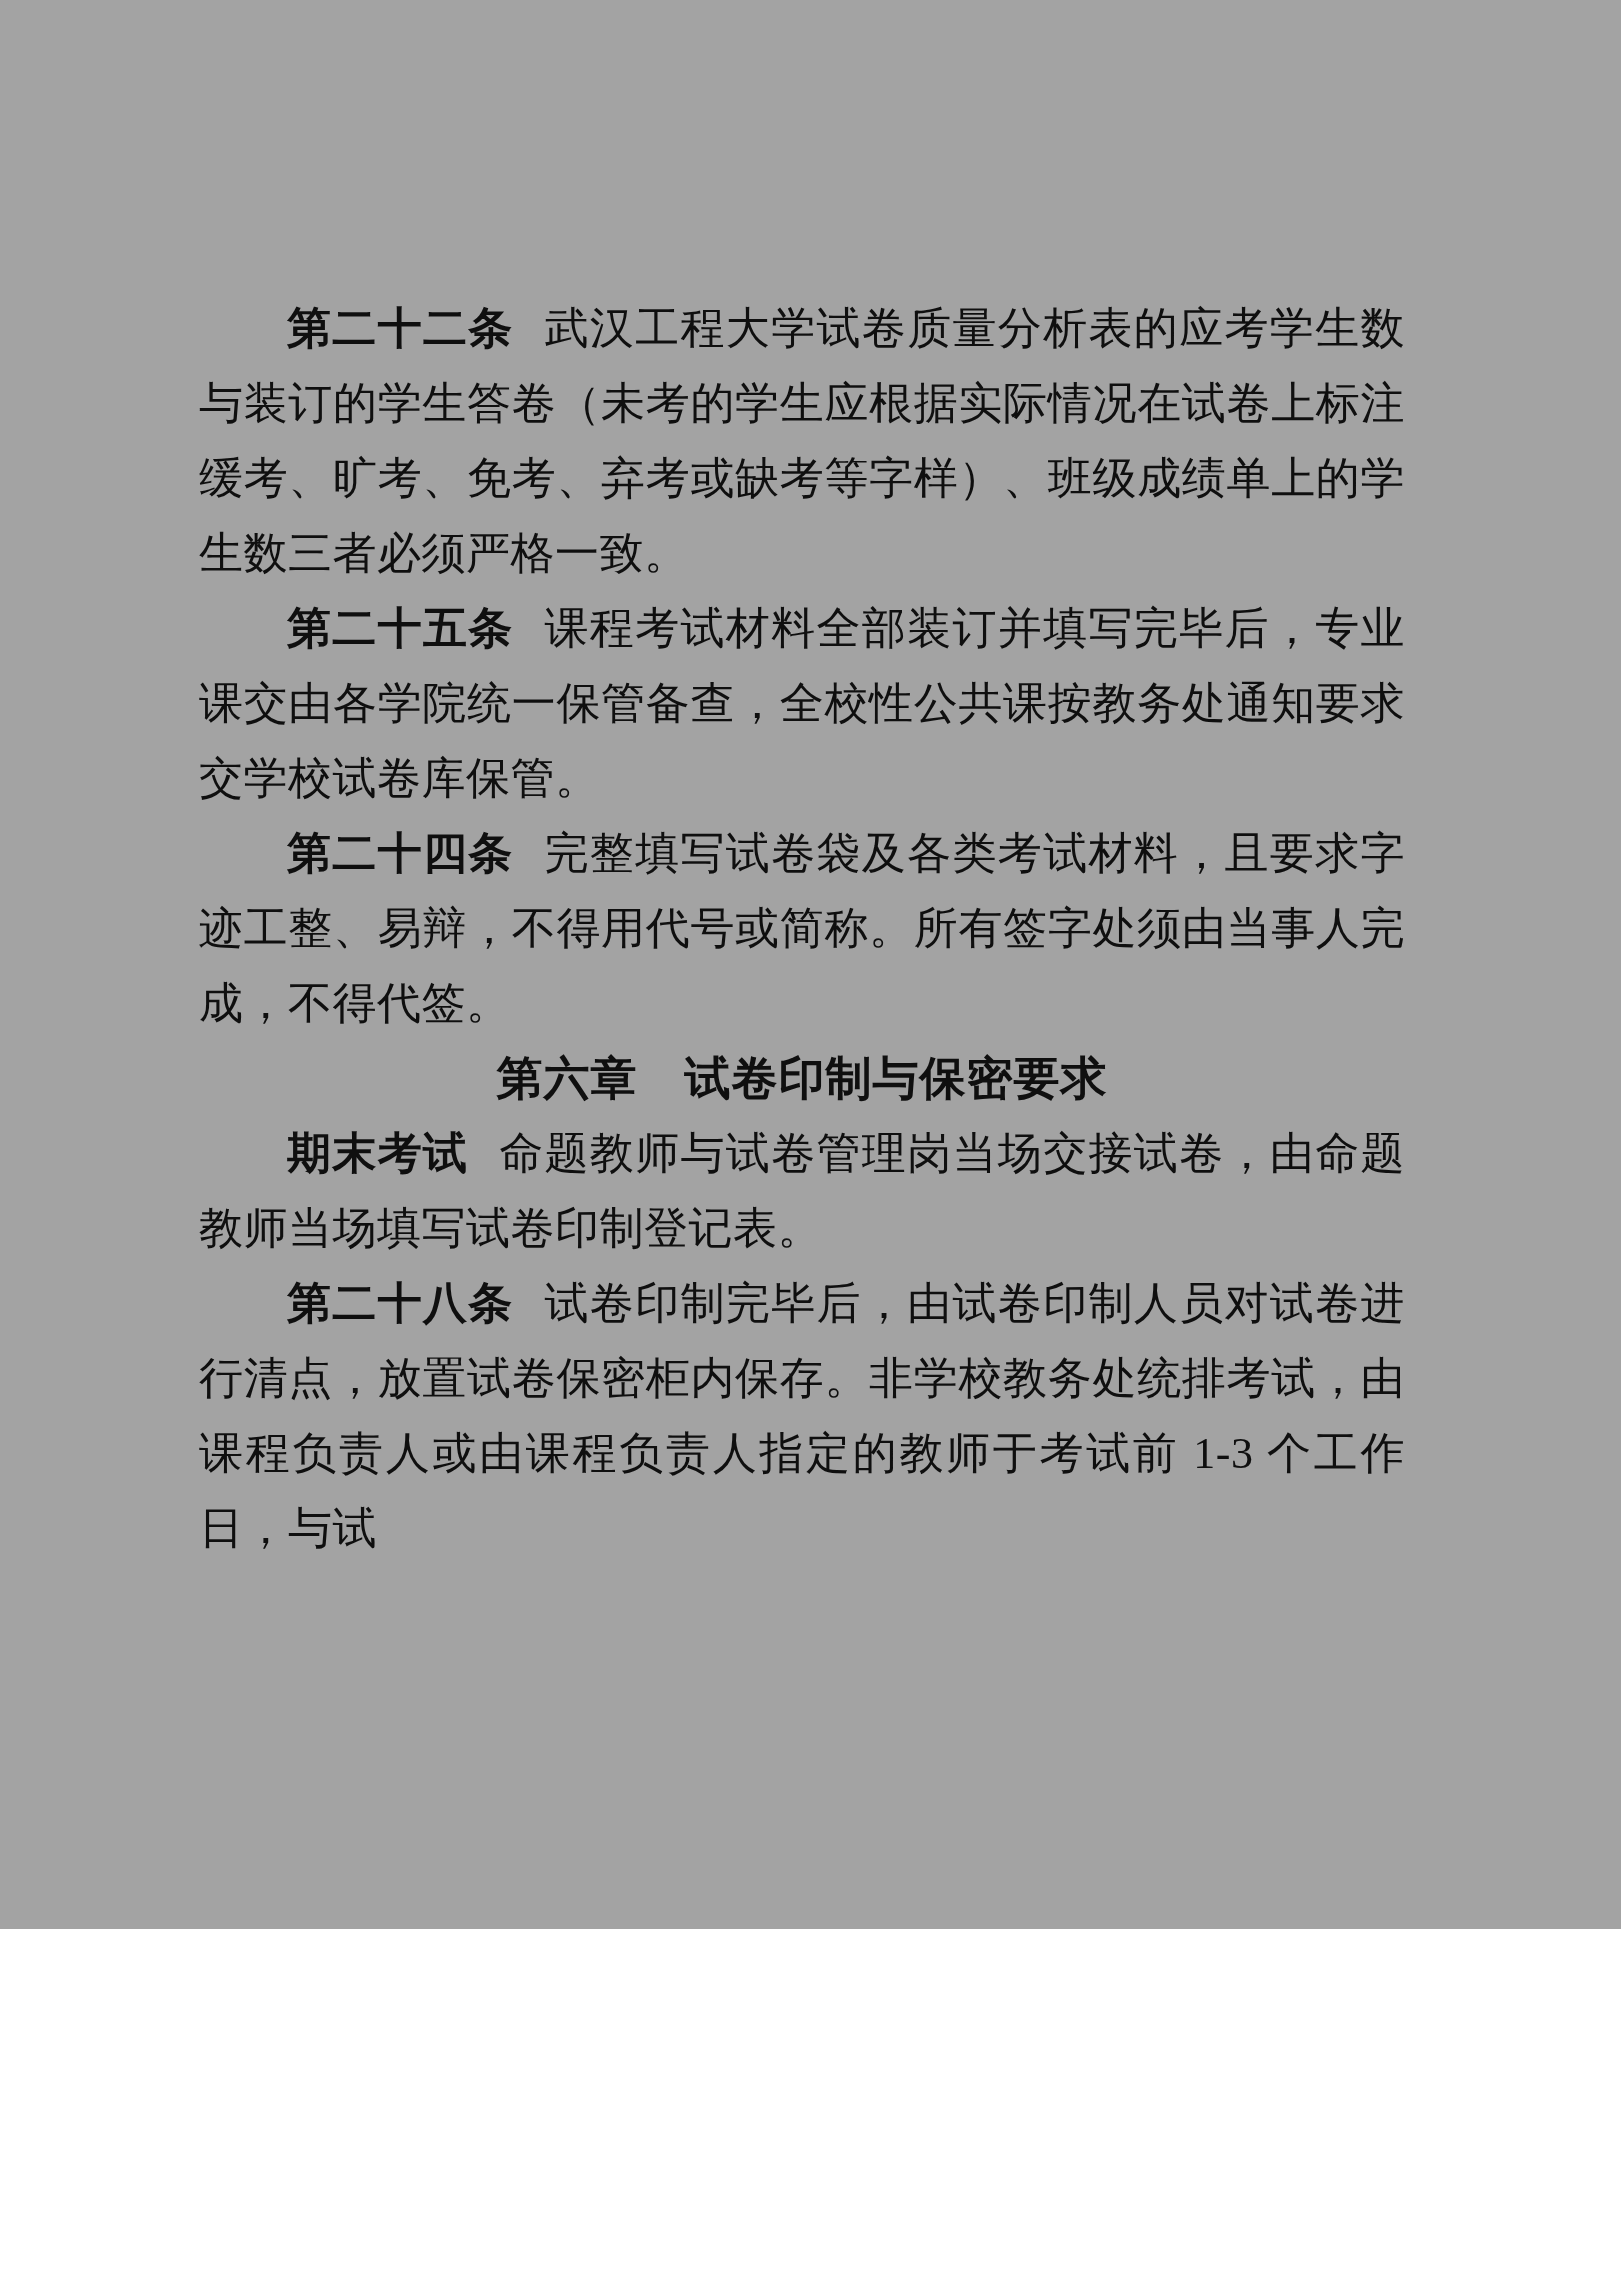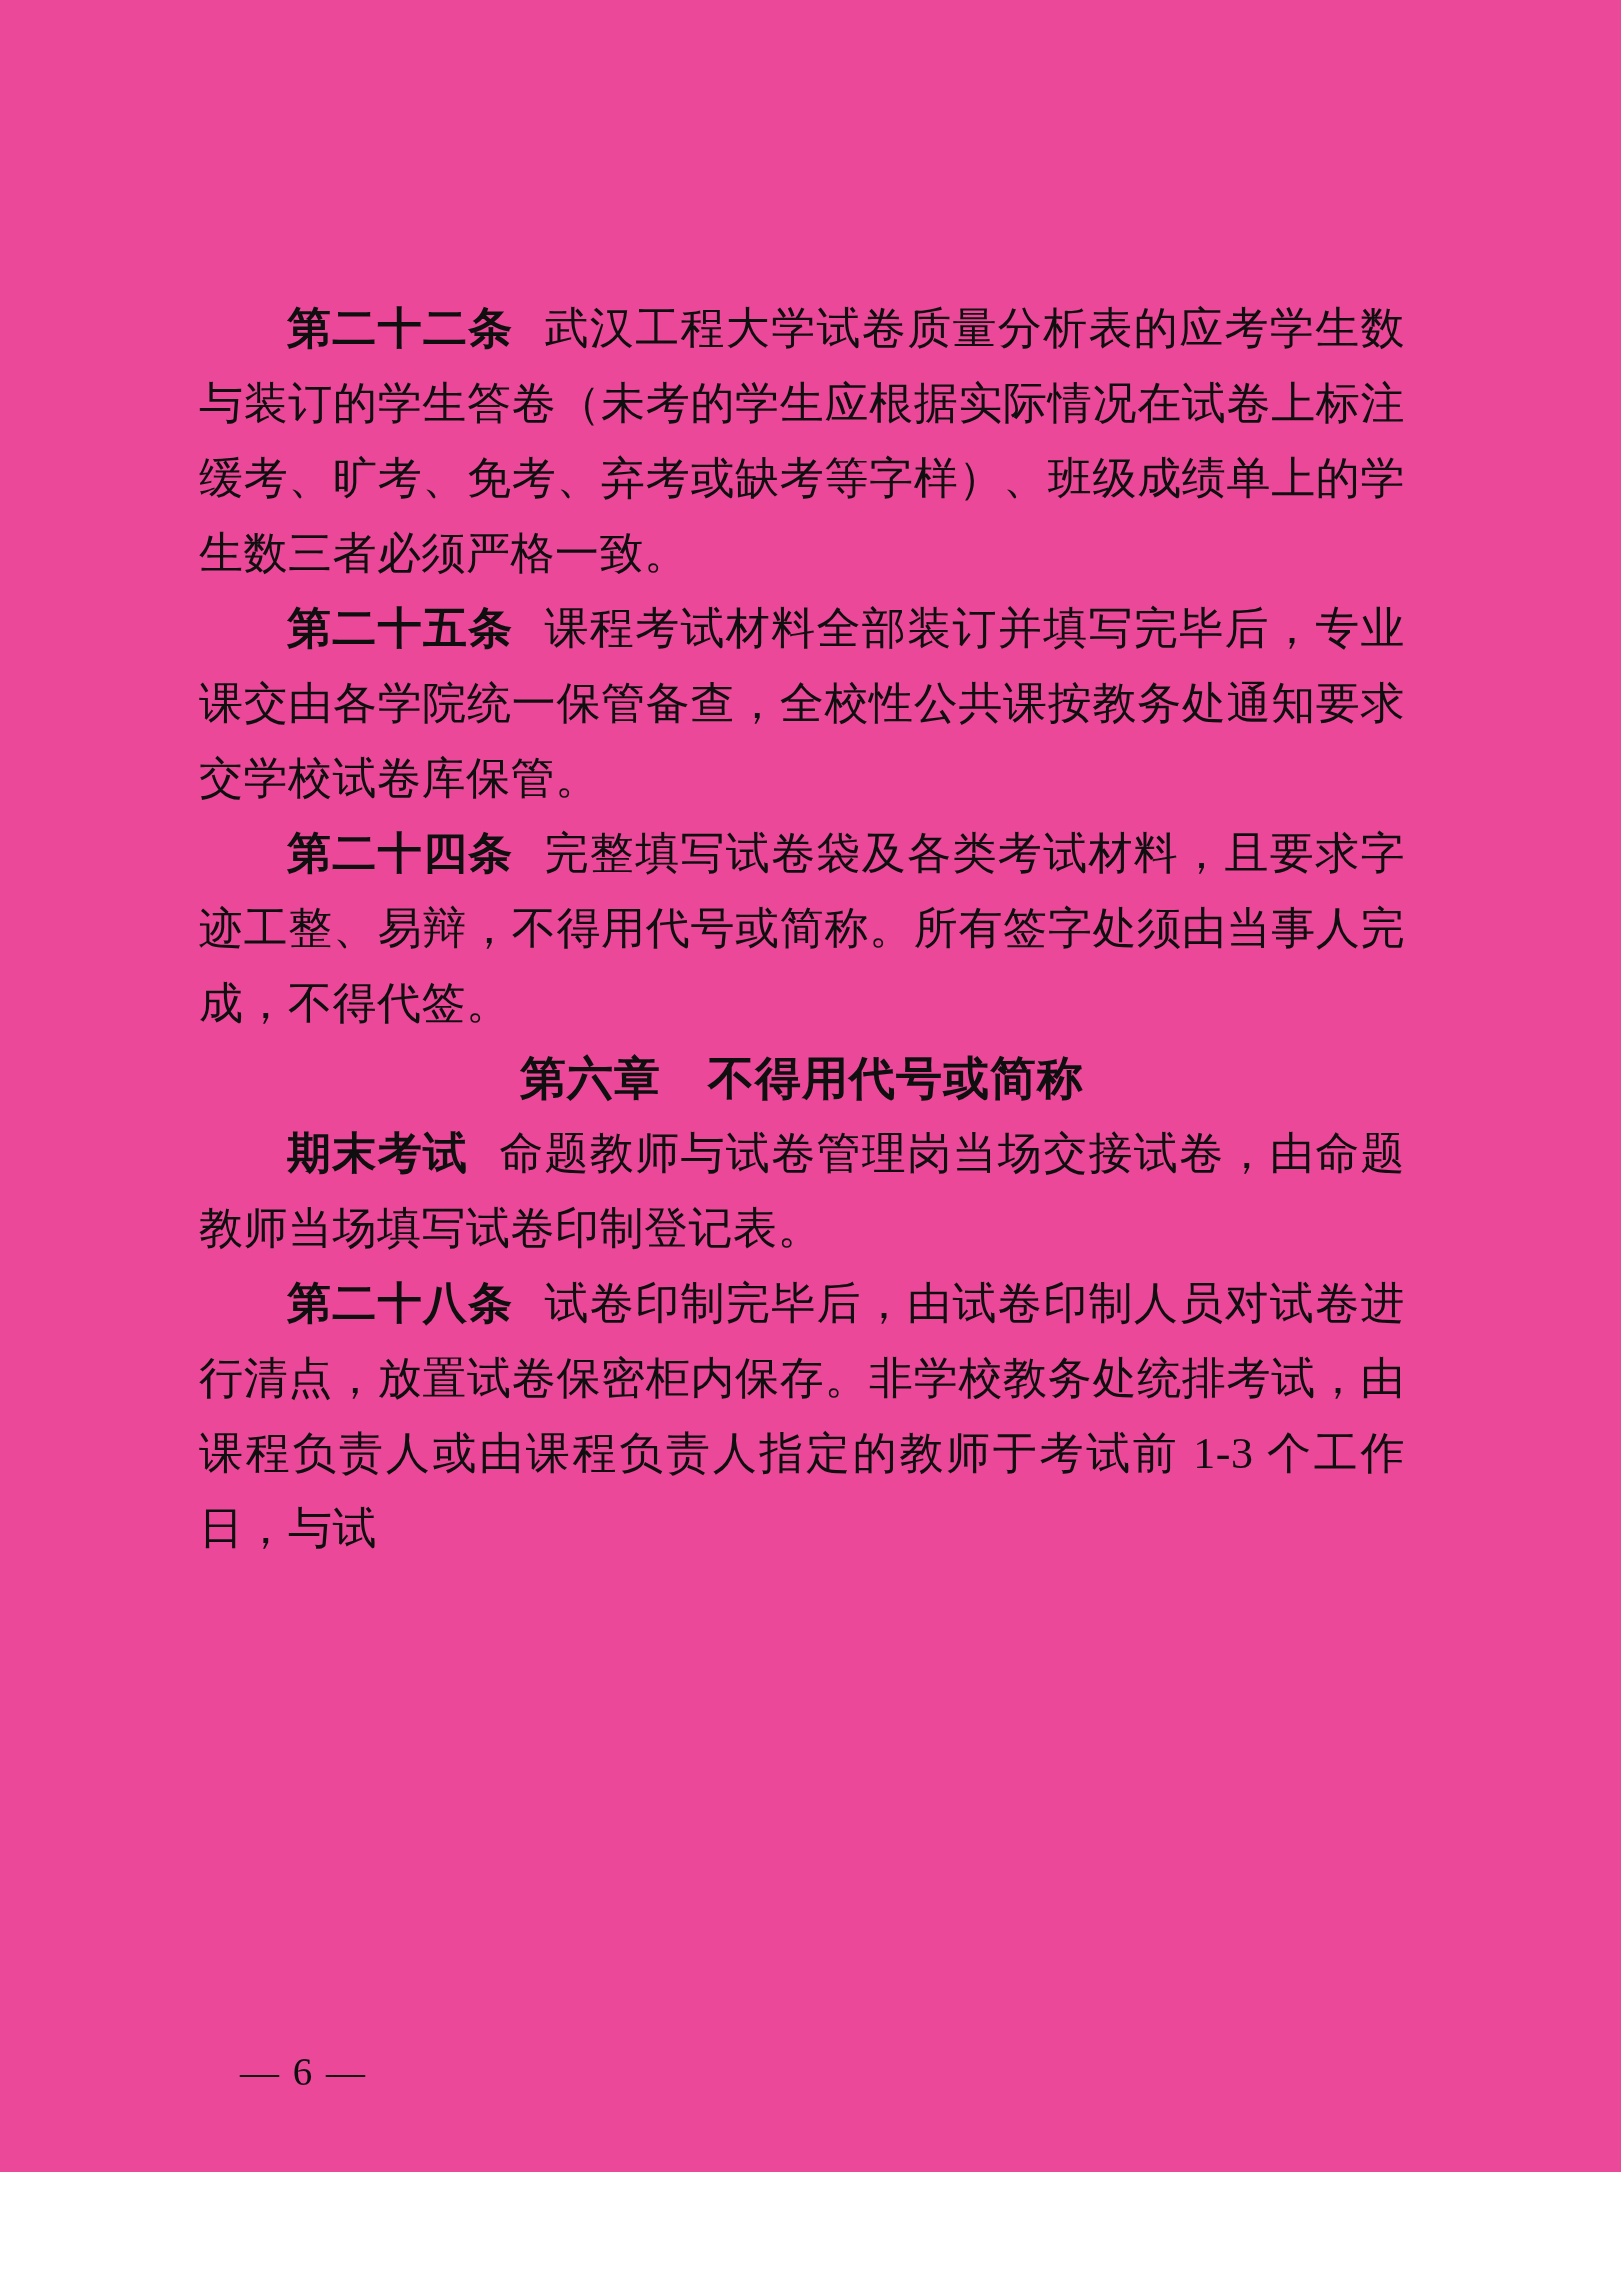--- a/index.html
+++ b/index.html
@@ -3,22 +3,22 @@
 <meta charset="utf-8">
 <style>
   html, body {
     margin: 0;
     padding: 0;
     background: #ffffff;
   }
   .page {
     position: relative;
     width: 1621px;
-    height: 2172px;
-    background: #ec4899;
+    height: 1929px;
+    background: #a3a3a3;
     overflow: hidden;
     font-family: "Liberation Serif", serif;
     color: #0f0f0f;
   }
   .content {
     position: absolute;
     left: 199px;
     top: 291px;
     width: 1206px;
   }
@@ -61,21 +61,21 @@
 <div class="page">
   <div class="content">
 
     <p class="article"><span class="article-label">第二十二条</span><span>武汉工程大学试卷质量分析表的应考学生数与装订的学生答卷（未考的学生应根据实际情况在试卷上标注缓考、旷考、免考、弃考或缺考等字样）、班级成绩单上的学生数三者必须严格一致。</span></p>
 
 
     <p class="article"><span class="article-label">第二十五条</span><span>课程考试材料全部装订并填写完毕后，专业课交由各学院统一保管备查，全校性公共课按教务处通知要求交学校试卷库保管。</span></p>
 
     <p class="article"><span class="article-label">第二十四条</span><span>完整填写试卷袋及各类考试材料，且要求字迹工整、易辩，不得用代号或简称。所有签字处须由当事人完成，不得代签。</span></p>
 
-    <h2 class="chapter-heading">第六章　不得用代号或简称</h2>
+    <h2 class="chapter-heading">第六章　试卷印制与保密要求</h2>
 
 
     <p class="article"><span class="article-label">期末考试</span><span>命题教师与试卷管理岗当场交接试卷，由命题教师当场填写试卷印制登记表。</span></p>
 
     <p class="article"><span class="article-label">第二十八条</span><span>试卷印制完毕后，由试卷印制人员对试卷进行清点，放置试卷保密柜内保存。非学校教务处统排考试，由课程负责人或由课程负责人指定的教师于考试前 1-3 个工作日，与试</span></p>
 
   </div>
 
   <div class="page-number">— 6 —</div>
 </div>

